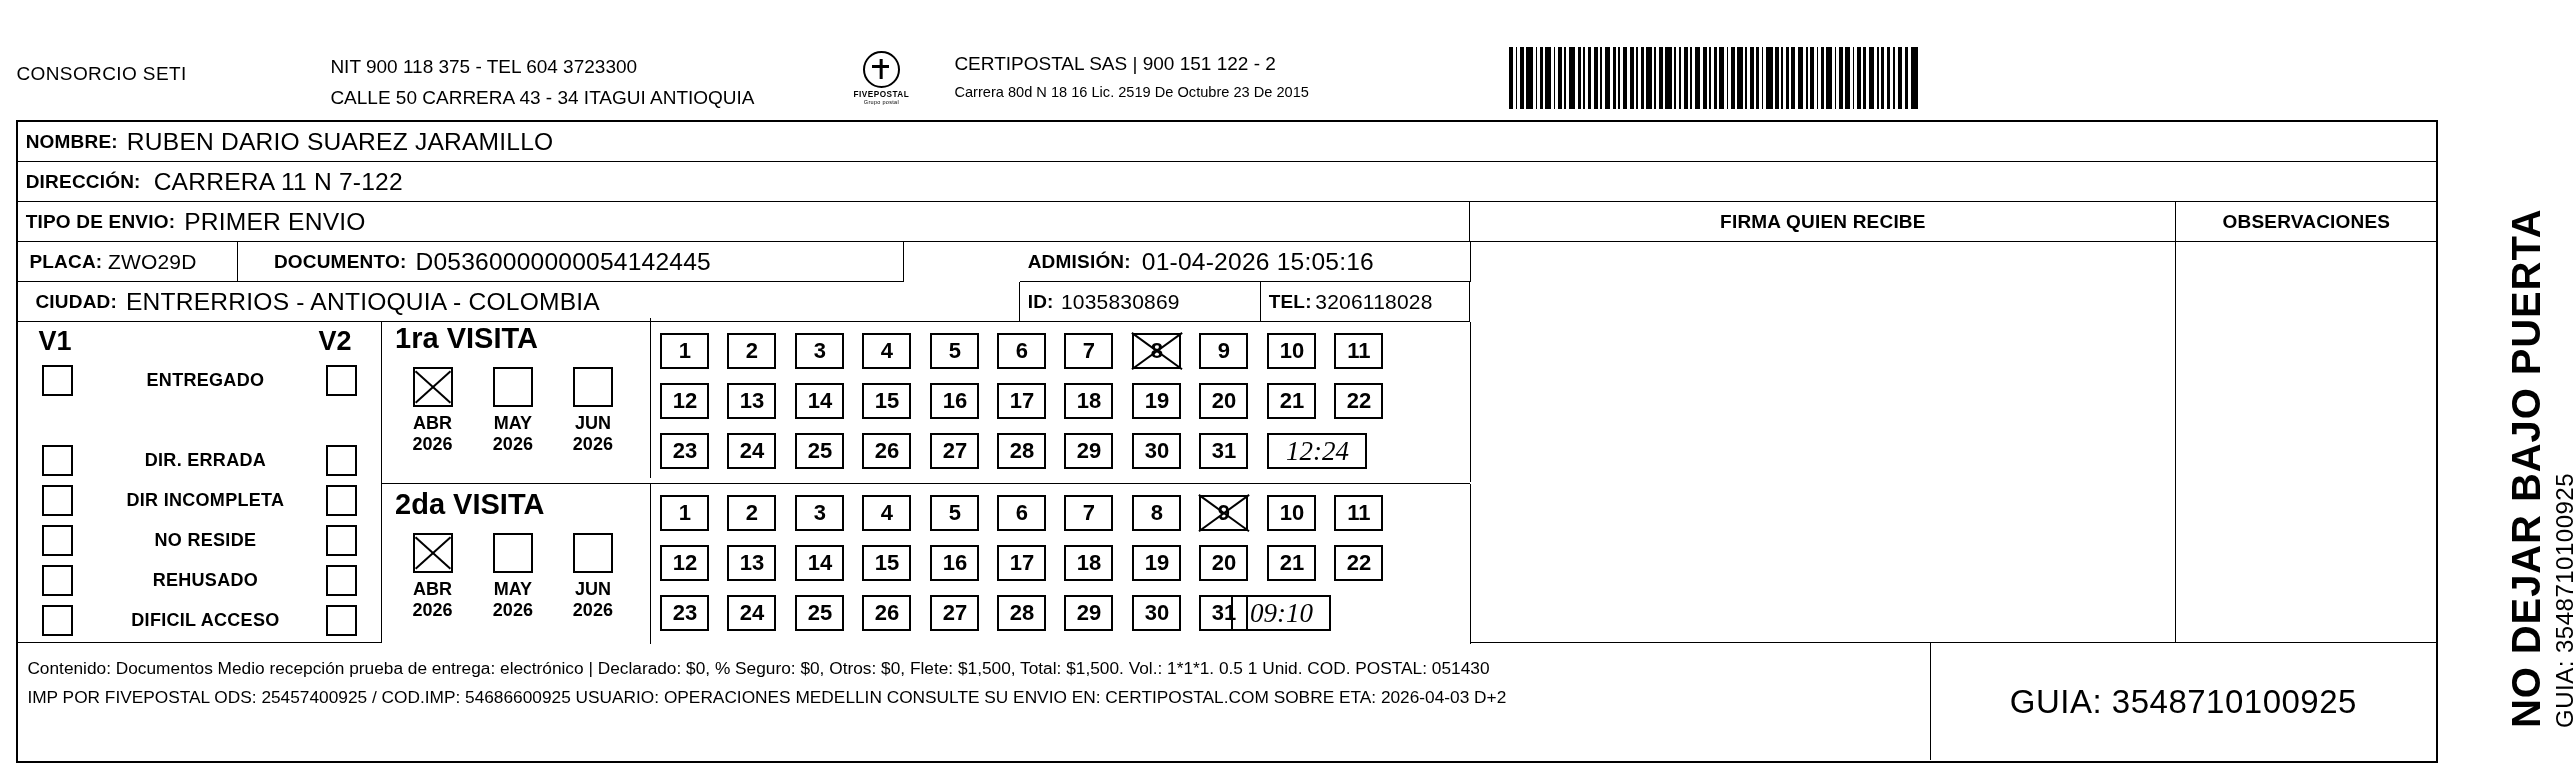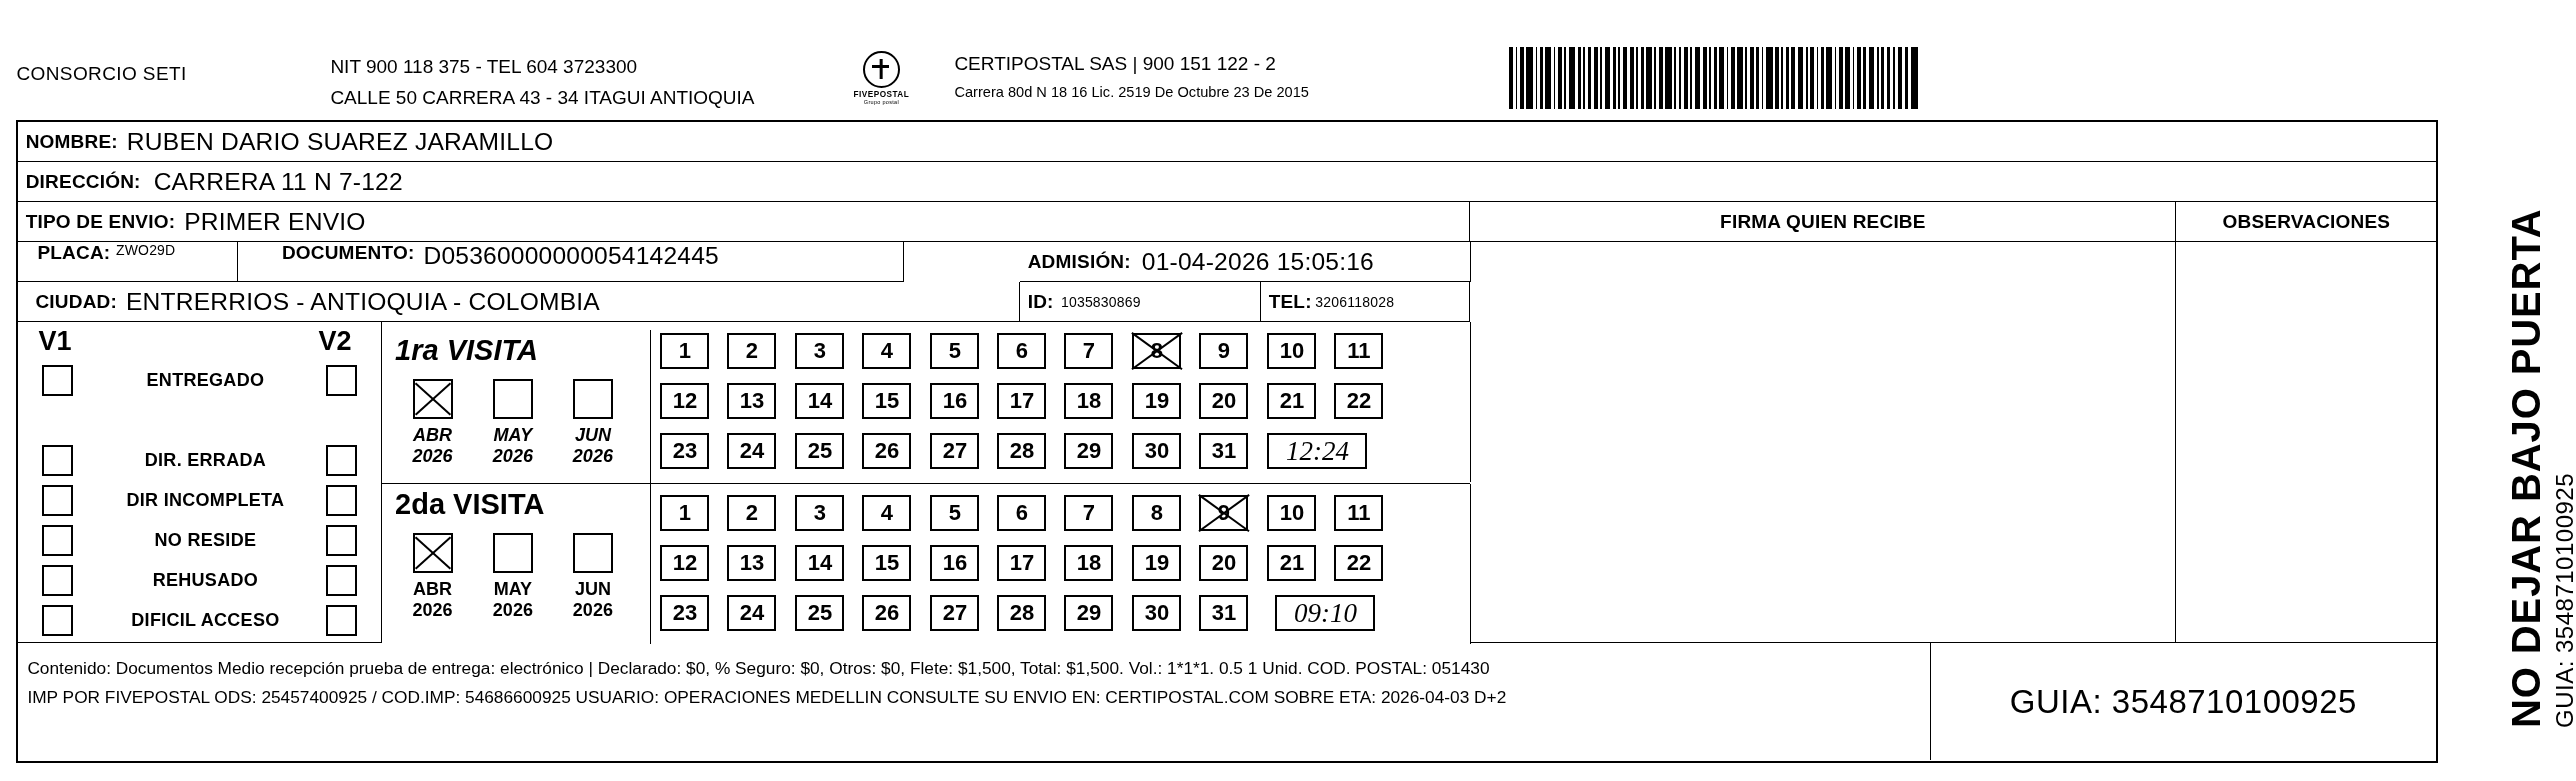--- a/index.html
+++ b/index.html
@@ -128,42 +128,42 @@
     font-size: 19px;
     font-weight: bold;
     letter-spacing: 0.2px;
   }
   .val {
     font-size: 24.6px;
     font-family: "Liberation Sans", sans-serif;
     letter-spacing: 0.2px;
   }
   .val-sm {
-    font-size: 14px;
+    font-size: 21px;
   }
 
   .r-nombre {
     position: absolute; left: 0; top: 0; width: 100%; height: 40px;
     border-bottom: 1.8px solid #000;
     display: flex; align-items: center; padding-left: 7.3px; box-sizing: border-box;
   }
   .r-direccion {
     position: absolute; left: 0; top: 40px; width: 100%; height: 40px;
     border-bottom: 1.8px solid #000;
     display: flex; align-items: center; padding-left: 7.3px; box-sizing: border-box;
   }
   .r-tipo {
     position: absolute; left: 0; top: 80px; width: 1452px; height: 40px;
     border-bottom: 1.8px solid #000; border-right: 1.8px solid #000;
     display: flex; align-items: center; padding-left: 7.3px; box-sizing: border-box;
   }
   .r-placa {
     position: absolute; left: 0; top: 120px; width: 886px; height: 40px;
     border-bottom: 1.8px solid #000; border-right: 1.8px solid #000;
-    display: flex; align-items: flex-start; padding-left: 19px; box-sizing: border-box;
+    display: flex; align-items: center; padding-left: 11px; box-sizing: border-box;
   }
   .r-admision {
     position: absolute; left: 1002px; top: 120px; width: 451px; height: 40px;
     border-bottom: 1.8px solid #000; border-right: 1.8px solid #000;
     display: flex; align-items: center; padding-left: 7.3px; box-sizing: border-box;
   }
   .r-ciudad {
     position: absolute; left: 0; top: 160px; width: 1002px; height: 40px;
     border-bottom: 1.8px solid #000; border-right: 1.8px solid #000;
     display: flex; align-items: center; padding-left: 17px; box-sizing: border-box;
@@ -497,21 +497,21 @@
           <div class="chk-label">REHUSADO</div>
           <div class="chk-box chk-right"></div>
         </div>
         <div class="chk-row" style="top: 280px;">
           <div class="chk-box chk-left"></div>
           <div class="chk-label">DIFICIL ACCESO</div>
           <div class="chk-box chk-right"></div>
         </div>
       </div>
 
-    <div class="visit" id="visit-0" style="top:208px;font-style:italic;">
+    <div class="visit" id="visit-0" style="top:196px;">
         <div class="visit-title">1ra VISITA</div>
         <div class="month-col" style="left: 12.7px;">
           <div class="month-box x"></div>
           <div class="month-name">ABR</div>
           <div class="month-year">2026</div>
         </div>
         <div class="month-col" style="left: 93px;">
           <div class="month-box"></div>
           <div class="month-name">MAY</div>
           <div class="month-year">2026</div>
@@ -600,21 +600,21 @@
         <div class="day" style="left: 683px; top: 61px;">22</div>
         <div class="day" style="left: 9px; top: 111px;">23</div>
         <div class="day" style="left: 76px; top: 111px;">24</div>
         <div class="day" style="left: 144px; top: 111px;">25</div>
         <div class="day" style="left: 211px; top: 111px;">26</div>
         <div class="day" style="left: 279px; top: 111px;">27</div>
         <div class="day" style="left: 346px; top: 111px;">28</div>
         <div class="day" style="left: 413px; top: 111px;">29</div>
         <div class="day" style="left: 481px; top: 111px;">30</div>
         <div class="day" style="left: 548px; top: 111px;">31</div>
-        <div class="day wide" style="left: 624px; top: 111px;">09:10</div>
+        <div class="day wide" style="left: 580px; top: 111px;">09:10</div>
       </div>
 
     <div class="footer">
       <div class="footer-text">
         <div>Contenido: Documentos Medio recepción prueba de entrega: electrónico | Declarado: $0, % Seguro: $0, Otros: $0, Flete: $1,500, Total: $1,500. Vol.: 1*1*1. 0.5  1 Unid. COD. POSTAL: 051430</div>
         <div>IMP POR FIVEPOSTAL ODS: 25457400925 / COD.IMP: 54686600925 USUARIO: OPERACIONES MEDELLIN CONSULTE SU ENVIO EN: CERTIPOSTAL.COM SOBRE ETA: 2026-04-03 D+2</div>
       </div>
       <div class="guia-box">GUIA: 3548710100925</div>
     </div>
 

